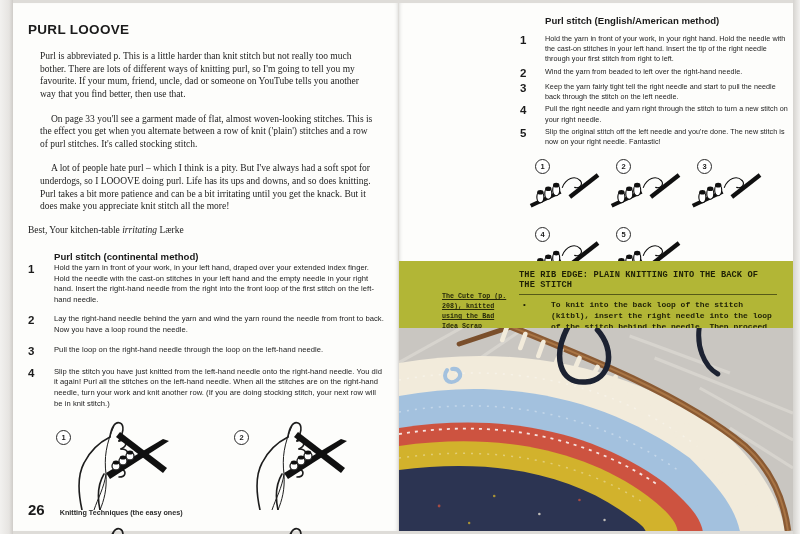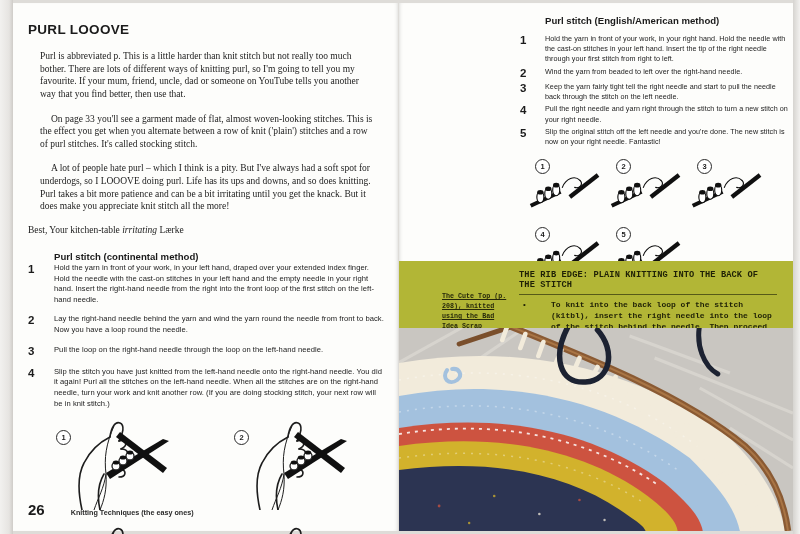--- a/index.html
+++ b/index.html
@@ -30,21 +30,21 @@
   .page-right .step-text{font-size:7.2px;line-height:1.42;}
 
   .hand-figs{display:grid;grid-template-columns:1fr 1fr;width:356px;margin:6px 0 0 8px;row-gap:14px;}
   .hand-fig{position:relative;height:92px;}
   .fig-num{position:absolute;width:13px;height:13px;border:1.2px solid #2a2a2a;border-radius:50%;
            background:#fff;font-size:7.5px;font-weight:bold;display:flex;align-items:center;
            justify-content:center;z-index:2;}
   .hand-fig .fig-num{left:20px;top:12px;}
   .hand-fig svg{width:134px;height:92px;margin-left:16px;}
 
-  .lp-footer{position:absolute;left:15px;bottom:13px;display:flex;align-items:baseline;gap:26px;}
+  .lp-footer{position:absolute;left:15px;bottom:13px;display:flex;align-items:baseline;gap:15px;}
   .page-num{font-size:15px;font-weight:bold;}
   .footer-caption{font-size:7.2px;font-weight:bold;color:#2a2a2a;}
 
   
   .rp-inner{padding-top:12px;}
   .page-right .method-heading{margin:0 0 8px 146px;}
   .page-right .step{margin-left:121px;width:268px;}
   .page-right .step-num{width:25px;}
 
   .stitch-figs{display:grid;grid-template-columns:repeat(3,79px);column-gap:2px;row-gap:13px;

